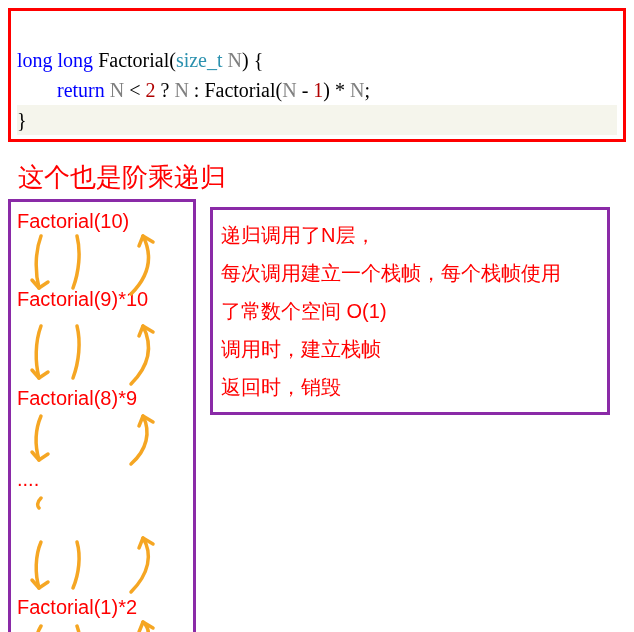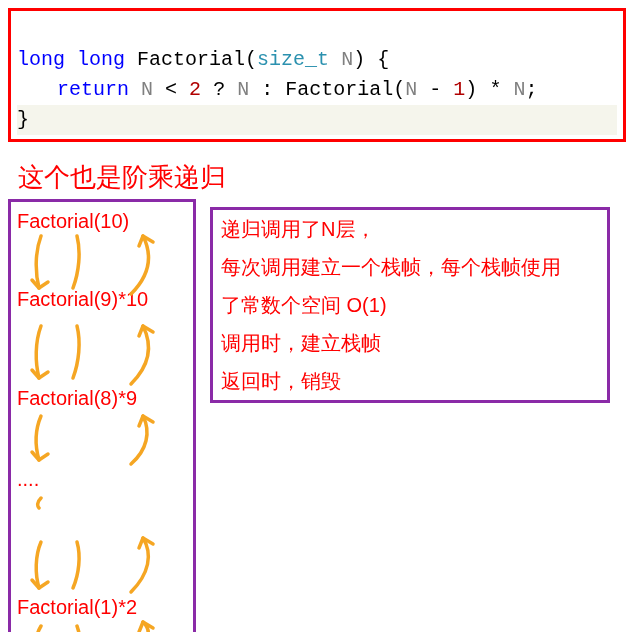--- a/index.html
+++ b/index.html
@@ -6,21 +6,21 @@
     margin: 0;
     padding: 8px;
     font-family: "Microsoft YaHei", "SimSun", sans-serif;
     background: #ffffff;
     width: 634px;
     box-sizing: border-box;
   }
   .code-box {
     border: 3px solid #ff0000;
     padding: 4px 6px;
-    font-family: Liberation Mono, monospace;
+    font-family: Liberation Serif, serif;
     font-size: 20px;
     line-height: 1.5;
     background: #ffffff;
     white-space: pre;
     margin-bottom: 18px;
   }
   .kw-type { color: #0000ff; }
   .fn-name { color: #000000; }
   .param-type { color: #2b91af; }
   .param-name { color: #808080; }
@@ -56,21 +56,21 @@
     overflow: hidden;
   }
   .recursion-box .step {
     position: absolute;
     left: 6px;
     white-space: nowrap;
   }
   .explain-box {
     border: 3px solid #8a2aa7;
     width: 400px;
-    padding: 0 8px;
+    padding: 6px 8px;
     color: #ff0000;
     font-size: 20px;
     line-height: 1.9;
     margin-top: 8px;
     box-sizing: border-box;
   }
   .arrow-svg {
     position: absolute;
     top: 0;
     left: 0;

